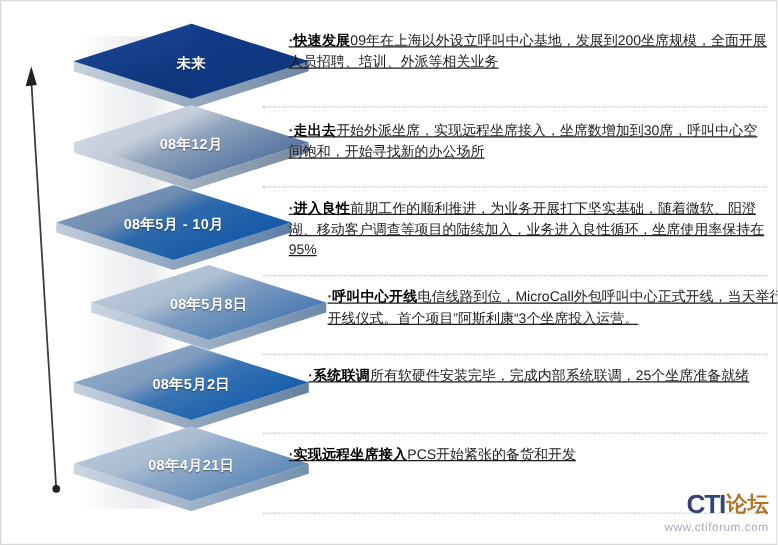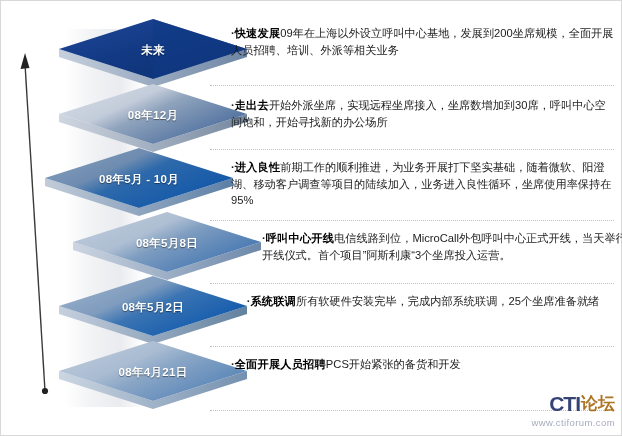--- a/index.html
+++ b/index.html
@@ -64,20 +64,21 @@
   }
 
   
   .desc {
     position: absolute;
     left: 230px; width: 384px;
     font-size: 11.2px;
     line-height: 16.5px;
     color: #1c1c1c;
     z-index: 6;
+    text-decoration: underline;
   }
   .desc .bullet { font-weight: bold; }
   .desc b { font-weight: bold; color: #000; letter-spacing: .2px; }
 
   
   #watermark {
     position: absolute;
     right: 6px; bottom: 3px;
     width: 132px; height: 38px;
     z-index: 9;
@@ -249,21 +250,21 @@
             <stop offset="0%" stop-color="#ccd6e2"></stop>
             <stop offset="100%" stop-color="#7490ae"></stop>
           </linearGradient>
         </defs>
         <polygon points="4,40 98,70 192,40 192,48 98,78 4,48" fill="url(#g6s)"></polygon>
         <polygon points="4,40 98,10 192,40 98,70" fill="url(#g6a)"></polygon>
       </svg>
       <div class="plate-label">08年4月21日</div>
     </div>
     <div class="desc" style="top:355px;">
-      <span class="bullet">·</span><b>全面开展人员招聘</b><span>PCS开始紧张的备货和开发</span>
+      <span class="bullet">·</span><b>实现远程坐席接入</b><span>PCS开始紧张的备货和开发</span>
     </div>
     <div class="sep" style="top:409px;"></div>
 
   </div>
 
   <div id="watermark">
     <div class="wm-logo">
       <span class="wm-cti">CTI</span>
       <span class="wm-zh">论坛</span>
     </div>

